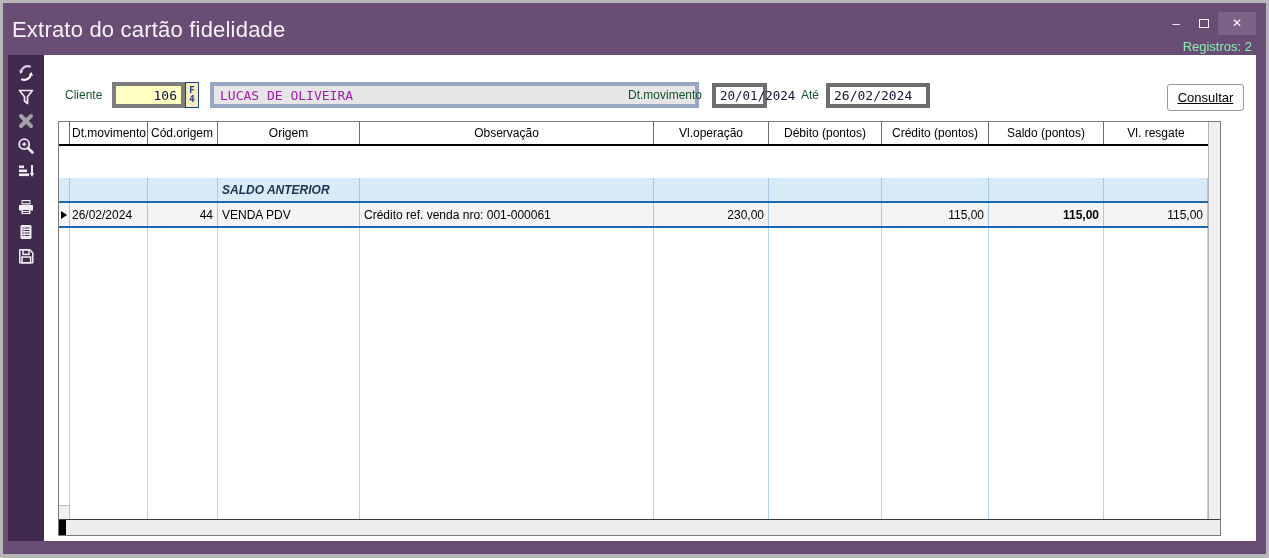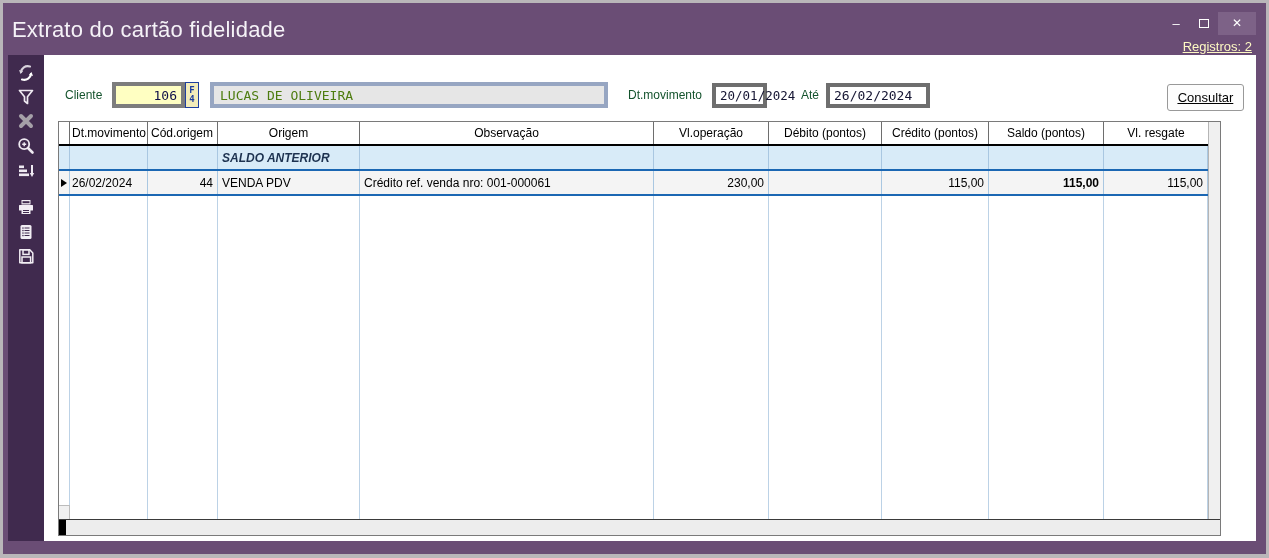--- a/index.html
+++ b/index.html
@@ -8,53 +8,53 @@
 
   .window { position:absolute; left:3px; top:3px; width:1263px; height:551px; background:#6a4d75; }
 
   
   .titlebar { position:absolute; left:0; top:0; right:0; height:52px; }
   .title { position:absolute; left:9px; top:14px; font-size:22px; font-weight:300; color:#f5f2f7; letter-spacing:0.2px; }
   .win-buttons { position:absolute; top:8px; right:10px; display:flex; align-items:center; height:24px; }
   .win-btn { width:28px; height:23px; display:flex; align-items:center; justify-content:center; color:#fff; font-size:13px; }
   .win-btn.close { width:38px; background:#7d6287; font-size:12px; }
   .max-box { width:10px; height:9px; border:1.5px solid #fff; display:inline-block; }
-  .registros { position:absolute; top:36px; right:14px; color:#fef9c3; font-size:13px; text-decoration:underline; cursor:pointer; }
+  .registros { position:absolute; top:36px; right:14px; color:#86efac; font-size:13px; cursor:pointer; }
 
   
   .content { position:absolute; left:5px; top:52px; width:1248px; height:486px; background:#ffffff; }
 
   
   .sidebar { position:absolute; left:0; top:0; width:36px; height:100%; background:#402a4e; }
   .sb-icon { position:absolute; left:8px; width:20px; height:20px; cursor:pointer; }
   .sb-icon svg { width:20px; height:20px; display:block; }
 
   
   .lbl { position:absolute; font-size:12px; color:#14532d; }
   .field { position:absolute; border:4px solid #d946ef; font-family:"DejaVu Sans Mono","Liberation Mono",monospace; font-size:13px; color:#10104a; display:flex; align-items:center; }
   .f-cliente { left:104px; top:27px; width:73px; height:26px; background:#ffffc2; justify-content:flex-end; padding-right:4px; border-color:#7d7d7d; }
   .f4-btn { position:absolute; left:177px; top:27px; width:14px; height:26px; background:#f3ecba; border:1px solid #1f3f9e; color:#1f3f9e; font-family:"DejaVu Sans Mono",monospace; font-weight:bold; font-size:9px; line-height:9px; display:flex; flex-direction:column; align-items:center; justify-content:center; cursor:pointer; }
-  .f-nome { left:202px; top:27px; width:398px; height:26px; background:#e6e6e6; border-color:#97a6c2; padding-left:6px; color:#4d7c0f; }
+  .f-nome { left:202px; top:27px; width:489px; height:26px; background:#e6e6e6; border-color:#97a6c2; padding-left:6px; color:#a21caf; }
   .f-date { background:#fff; border-color:#6e6e6e; padding-left:4px; color:#141432; }
   .f-date1 { left:704px; top:28px; width:55px; height:25px; font-size:12.5px; }
   .f-date2 { left:818px; top:28px; width:104px; height:25px; }
   .caret { display:inline-block; width:1px; height:14px; background:#000; }
   .btn-consultar { position:absolute; top:29px; right:12px; width:77px; height:27px; background:#fdfdfd; border:1px solid #999; border-radius:3px; font-size:13px; color:#000; display:flex; align-items:center; justify-content:center; cursor:pointer; font-family:"Liberation Sans",sans-serif; }
   .btn-consultar span { display:block;text-decoration:underline; }
   .btn-consultar span::first-letter { text-decoration:underline; }
 
   
   .grid { position:absolute; left:50px; top:66px; width:1163px; height:415px; border:1px solid #7a7a7a; background:#fff; font-size:12px; color:#000; }
   .grid-inner { position:absolute; left:0; top:0; right:12px; bottom:16px; display:flex; flex-direction:column; overflow:hidden; }
   .grow { display:flex; width:1149px; }
   .gcell { overflow:hidden; white-space:nowrap; flex:none; display:flex; align-items:center; }
   .ghead { height:24px; border-bottom:2px solid #000; }
   .ghead .gcell { border-right:1px solid #6e6e6e; }
   .ghead .gcell:last-child { border-right:none; }
-  .saldo-row { height:23px; background:#d8ebf8; }
+  .saldo-row { height:23px; background:#d8ebf8;margin-top:32px; }
   .saldo-row .gcell { border-right:1px solid #a9c7e1; }
   .saldo-row .saldo-label { font-weight:bold; font-style:italic; color:#1d3250; }
   .sel-row { height:27px; background:#f4f4f4; border-top:2px solid #1b67b3; border-bottom:2px solid #1b67b3; }
   .sel-row .gcell { border-right:1px solid #a9c7e1; }
   .gfill { flex:1; }
   .gfill .gcell { border-right:1px solid #bcd2e6; }
   .tri { width:0; height:0; border-left:6px solid #000; border-top:4px solid transparent; border-bottom:4px solid transparent; margin-left:2px; }
   .vscroll { position:absolute; right:0; top:0; bottom:16px; width:12px; background:#f0f0f0; border-left:1px solid #b5b5b5; cursor:pointer; }
   .hscroll { position:absolute; left:0; right:0; bottom:0; height:16px; background:#ededed; border-top:1px solid #3a3a3a; cursor:pointer; }
   .hthumb { position:absolute; left:0; top:0; width:7px; height:100%; background:#000; }

